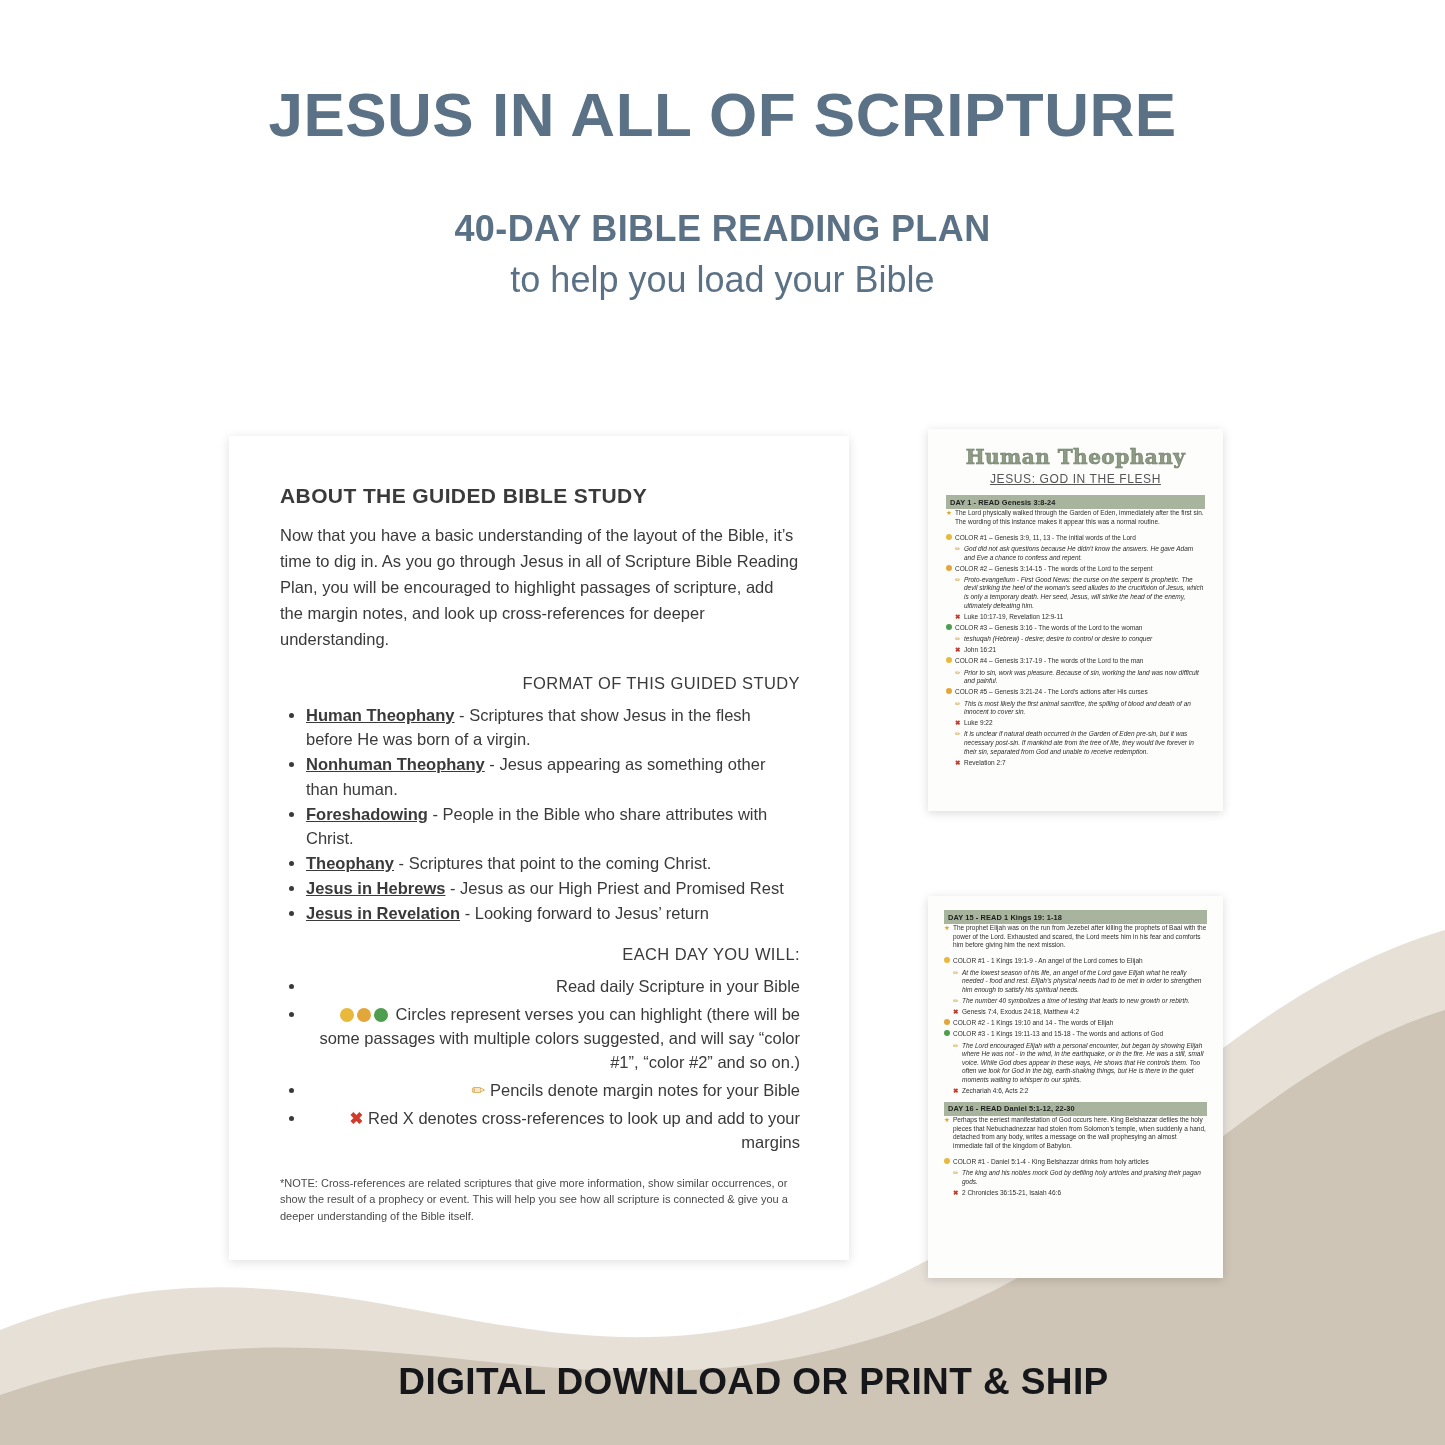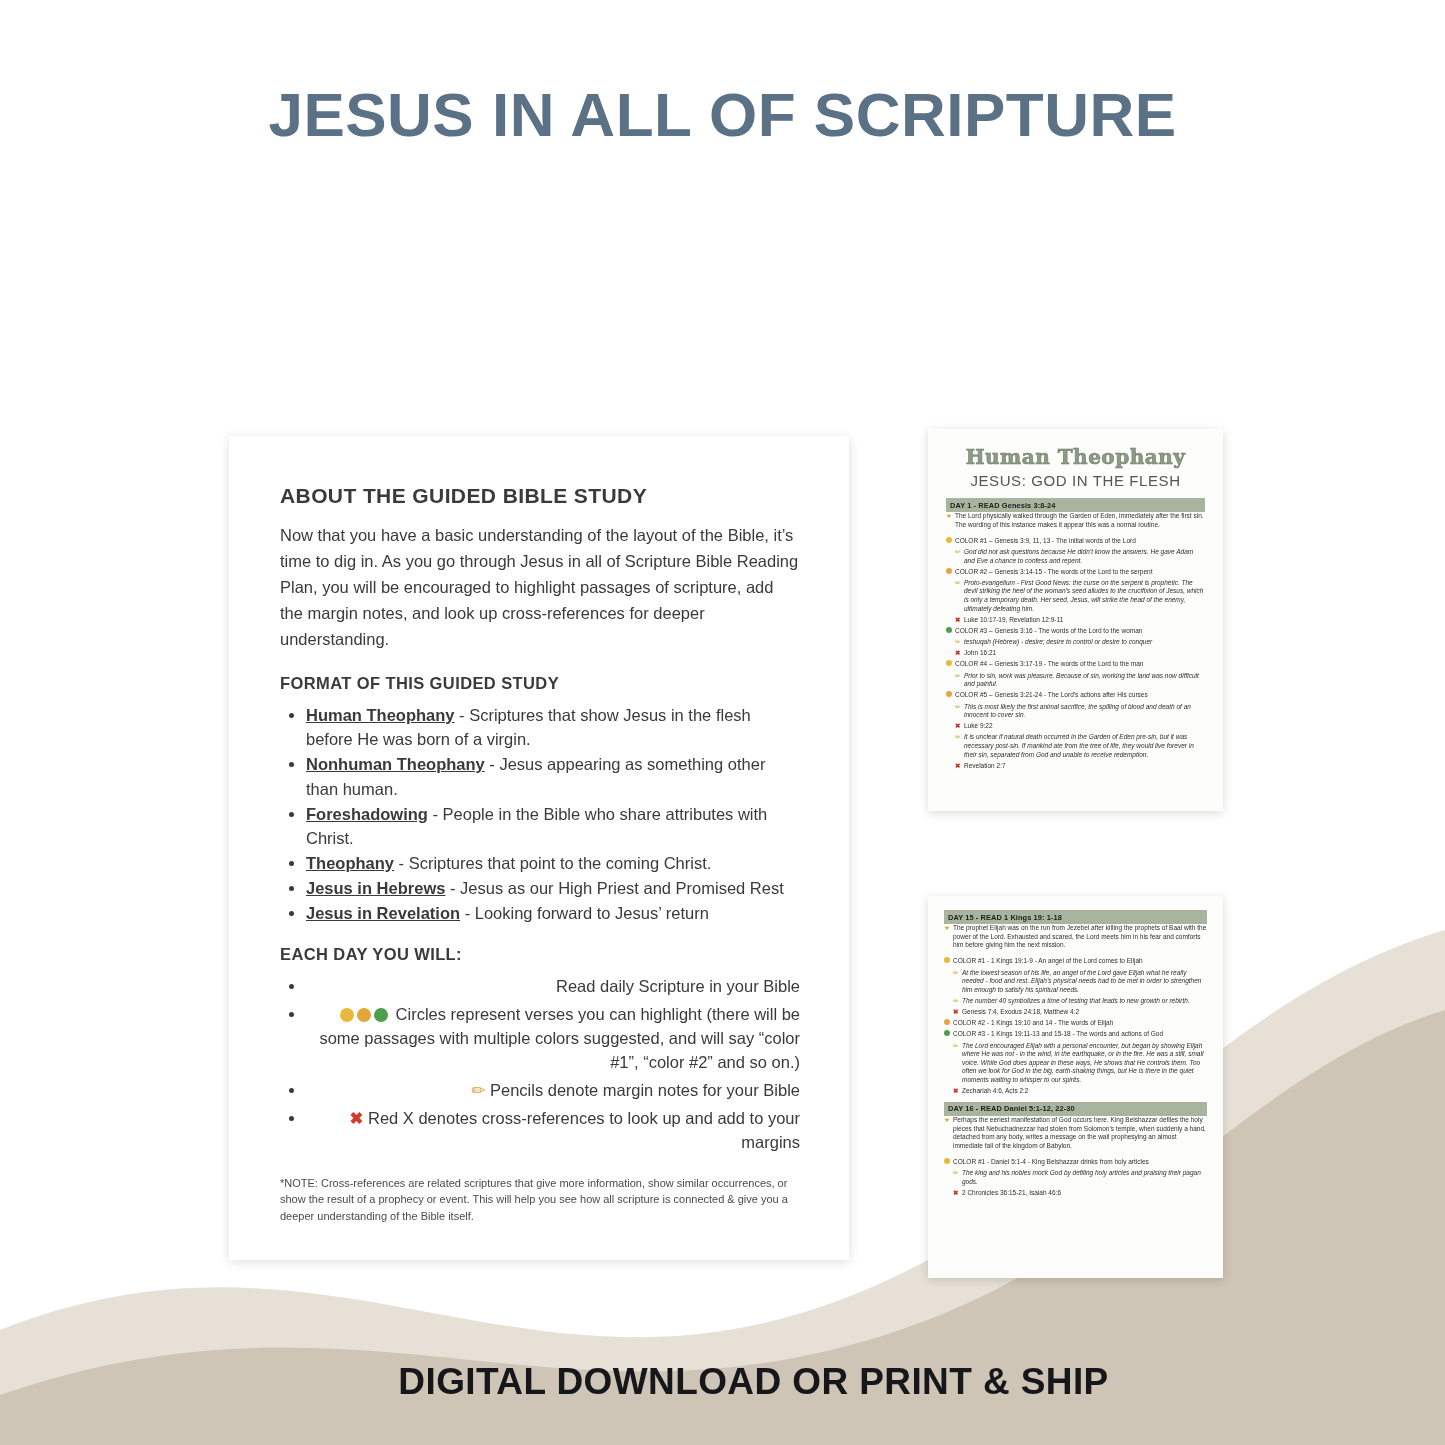--- a/index.html
+++ b/index.html
@@ -85,23 +85,24 @@
   }
   .about-card p.intro {
     margin: 0 0 22px 0;
     font-size: 16.5px;
     line-height: 1.58;
     color: #3a3a3a;
   }
   .about-card h3 {
     margin: 0 0 10px 0;
     font-size: 16.5px;
-    font-weight: bold;
+    font-weight: normal;
     letter-spacing: 0.4px;
     color: #3a3a3a;
+    text-align: right;
   }
   .about-card ul {
     margin: 0 0 20px 0;
     padding-left: 26px;
   }
   .about-card ul li {
     font-size: 16.5px;
     line-height: 1.46;
     color: #3a3a3a;
     margin-bottom: 2px;
@@ -157,25 +158,26 @@
     text-align: center;
     font-size: 20px;
     font-weight: bold;
     color: #8d9b84;
     letter-spacing: 0.5px;
     -webkit-text-stroke: 0.6px #6f7d68;
     font-family: "DejaVu Serif", serif;
   }
   .prev-sub {
     text-align: center;
-    font-size: 15px;
+    font-size: 12px;
     color: #555;
     letter-spacing: 0.6px;
     margin-top: 3px;
     margin-bottom: 9px;
+    text-decoration: underline;
   }
   .day-bar {
     background: #a8b49e;
     color: #1d1d1d;
     font-size: 7.4px;
     font-weight: bold;
     padding: 2.5px 4px;
     margin-bottom: 0;
     letter-spacing: 0.1px;
   }
@@ -234,20 +236,22 @@
   <path d="M0,1330 C330,1200 520,1420 840,1300 C1090,1206 1210,1000 1445,930 L1445,1445 L0,1445 Z" fill="#e6e0d7"></path>
   <path d="M0,1395 C360,1270 560,1445 900,1330 C1140,1248 1250,1070 1445,1010 L1445,1445 L0,1445 Z" fill="#cfc5b6"></path>
   <path d="M760,1445 C1000,1330 1120,1140 1445,1060 L1445,1445 Z" fill="#ffffff" opacity="0"></path>
 </svg>
 
 <div class="page">
 
   <div class="main-title">JESUS IN ALL OF SCRIPTURE</div>
 
   <div class="subtitle-block">
+    <div class="sub-line-1">40-DAY BIBLE READING PLAN</div>
+    <div class="sub-line-3">to help you load your Bible</div>
   </div>
 
   <div class="about-card">
     <h2>ABOUT THE GUIDED BIBLE STUDY</h2>
     <p class="intro">Now that you have a basic understanding of the layout of the Bible, it’s time to dig in. As you go through Jesus in all of Scripture Bible Reading Plan, you will be encouraged to highlight passages of scripture, add the margin notes, and look up cross-references for deeper understanding.</p>
 
     <h3>FORMAT OF THIS GUIDED STUDY</h3>
     <ul class="format">
       <li><b>Human Theophany</b><span> - Scriptures that show Jesus in the flesh before He was born of a virgin.</span></li>
       <li><b>Nonhuman Theophany</b><span> - Jesus appearing as something other than human.</span></li>

